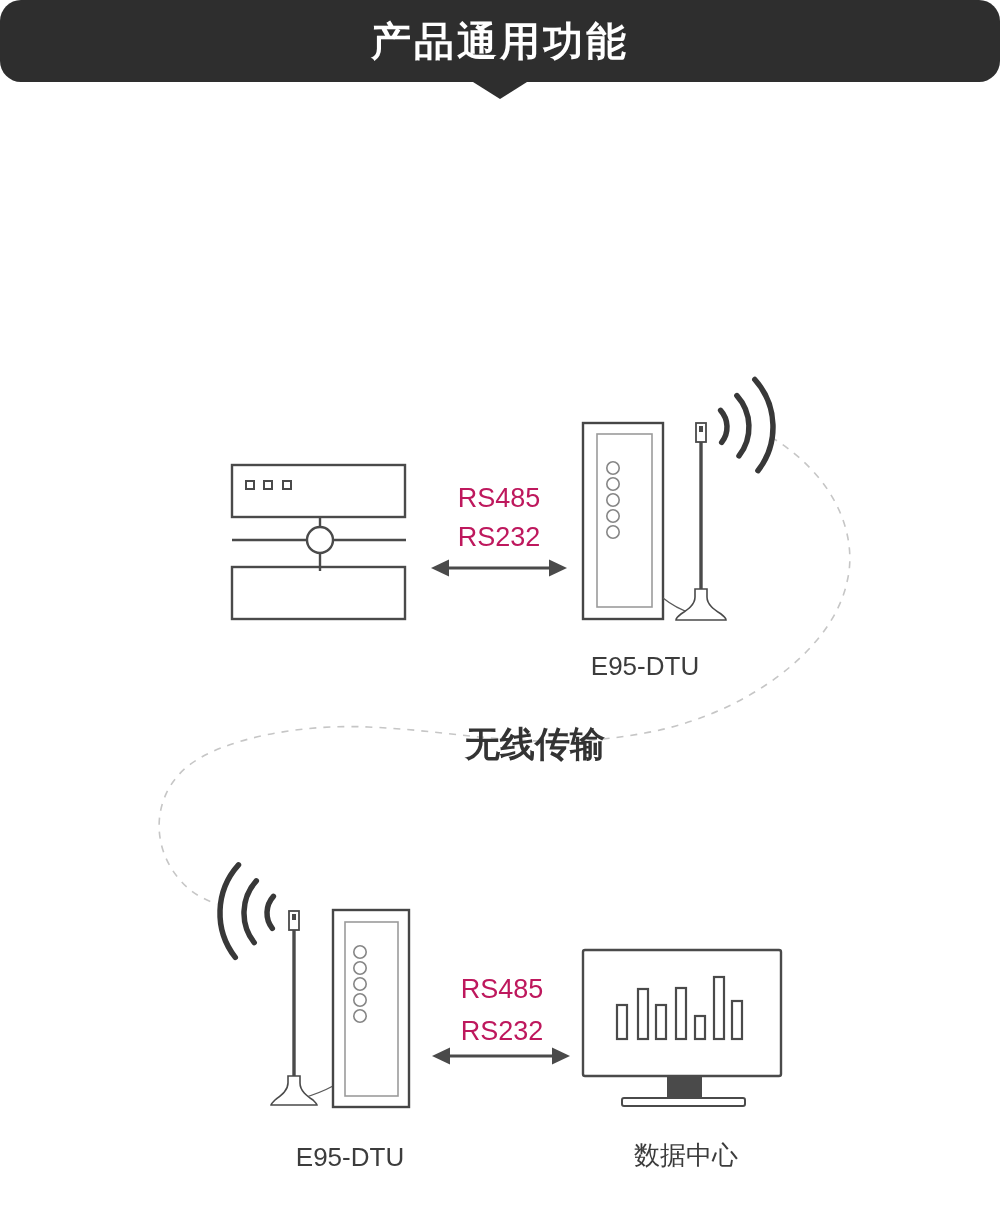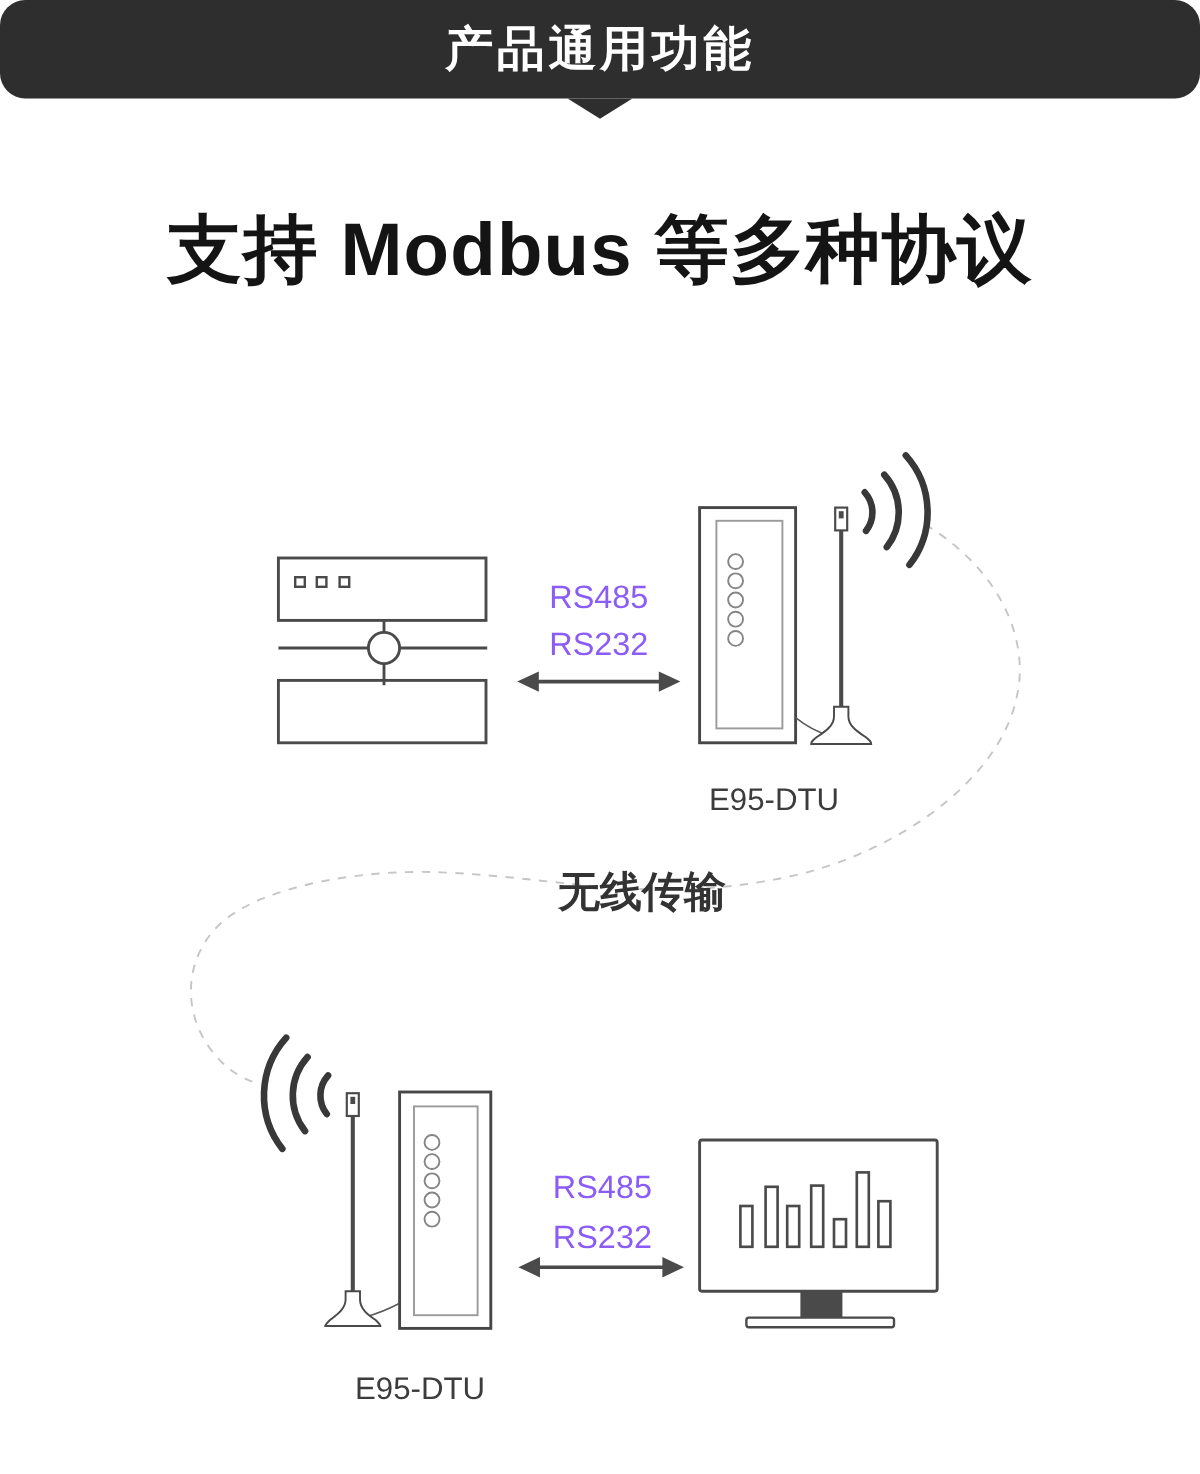--- a/index.html
+++ b/index.html
@@ -8,35 +8,34 @@
   .banner{position:absolute;top:0;left:0;width:1000px;height:82px;background:#2e2e2e;
           display:flex;align-items:center;justify-content:center;border-radius:21px;}
   .banner-title{color:#ffffff;font-size:40px;font-weight:700;letter-spacing:3px;line-height:1;}
   .banner-notch{position:absolute;top:82px;left:473px;width:0;height:0;
           border-left:27px solid transparent;border-right:27px solid transparent;
           border-top:17px solid #2e2e2e;}
   .heading{position:absolute;top:178px;left:0;width:1000px;text-align:center;
           font-size:62px;font-weight:700;color:#141414;letter-spacing:1px;line-height:1;}
   .diagram-svg{position:absolute;top:0;left:0;width:1000px;height:1228px;}
   .lbl{position:absolute;text-align:center;color:#3f3f3f;line-height:1.1;}
-  .lbl-proto{font-size:27px;color:#8b5cf6;}
+  .lbl-proto{font-size:27px;color:#be185d;}
   .lbl-node{font-size:26px;color:#3c3c3c;}
   .lbl-wireless{font-size:35px;font-weight:600;color:#333333;}
 </style>
 </head>
 <body>
 
 <div class="page">
 
   <div class="banner">
     <span class="banner-title">产品通用功能</span>
   </div>
   <div class="banner-notch"></div>
 
-  <div class="heading">支持 Modbus 等多种协议</div>
 
   <svg class="diagram-svg" viewBox="0 0 1000 1228">
 
     <path d="M 771 437 C 838 478 858 538 847 582 C 832 652 742 716 645 733
              C 602 741 560 743 516 740 C 468 737 420 729 368 727
              C 305 724 225 737 188 766 C 152 795 150 846 180 880
              C 191 893 203 899 217 904" fill="none" stroke="#c6c6c6" stroke-width="1.6" stroke-dasharray="7 7"></path>
 
     <g stroke="#4a4a4a" fill="none" stroke-width="2.4">
       <rect x="232" y="465" width="173" height="52"></rect>
@@ -135,14 +134,15 @@
   <div class="lbl lbl-proto" style="left:409px;top:523px;width:180px;">RS232</div>
 
   <div class="lbl lbl-node" style="left:555px;top:652px;width:180px;">E95-DTU</div>
 
   <div class="lbl lbl-wireless" style="left:435px;top:725px;width:200px;">无线传输</div>
 
   <div class="lbl lbl-proto" style="left:412px;top:975px;width:180px;">RS485</div>
   <div class="lbl lbl-proto" style="left:412px;top:1017px;width:180px;">RS232</div>
 
   <div class="lbl lbl-node" style="left:260px;top:1143px;width:180px;">E95-DTU</div>
+  <div class="lbl lbl-node" style="left:596px;top:1141px;width:180px;">数据中心</div>
 
 </div>
 
 </body></html>

